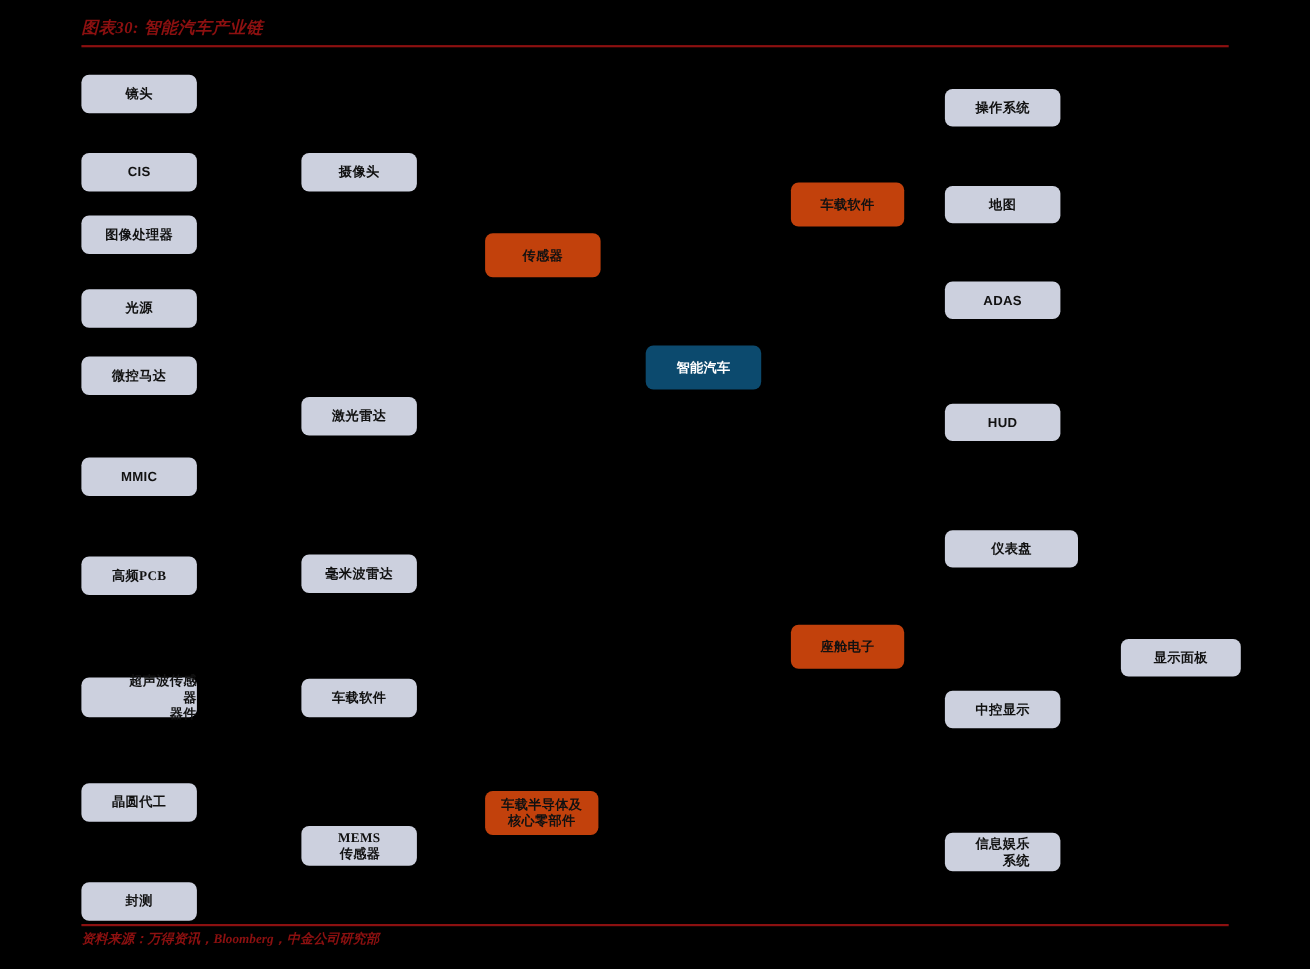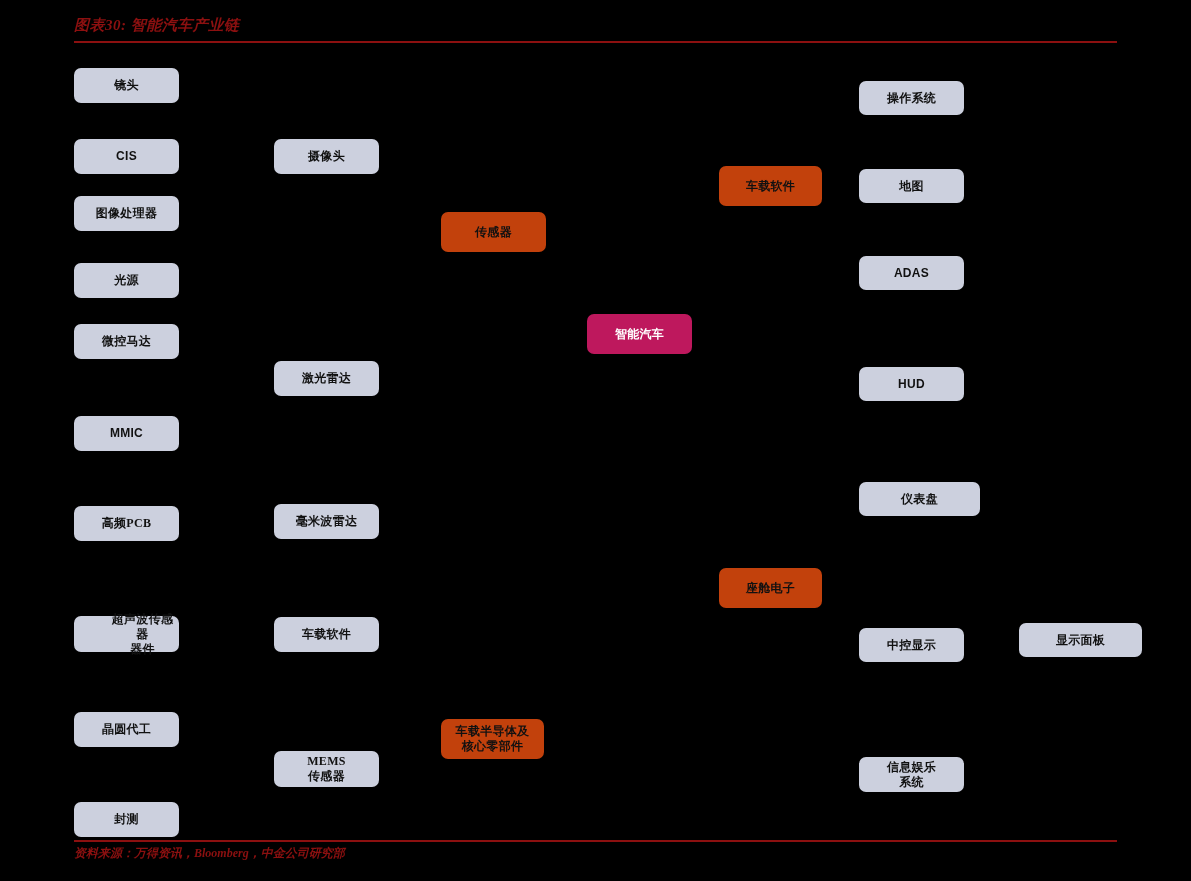--- a/index.html
+++ b/index.html
@@ -77,28 +77,29 @@
     line-height: 1.25;
     font-size: 12px;
     font-weight: bold;
     white-space: pre-line;
     letter-spacing: 0.3px;
   }
   .node.gray {
     background: #ccd0de;
     color: #111111;
     font-family: "Liberation Serif", "DejaVu Serif", serif;
+    text-align: right;
   }
   .node.peach {
     background: #c2410c;
     color: #111111;
     font-family: "Liberation Serif", "DejaVu Serif", serif;
   }
   .node.maroon {
-    background: #be185d;
+    background: #0c4a6e;
     color: #ffffff;
     font-family: "Liberation Serif", "DejaVu Serif", serif;
   }
   
   .node.latin {
     font-family: "Liberation Sans", "DejaVu Sans", sans-serif;
   }
 </style>
 </head>
 <body>
@@ -134,20 +135,20 @@
       <div class="node peach" style="left: 719px; top: 166px; width: 103px; height: 40px;">车载软件</div>
       <div class="node peach" style="left: 719px; top: 568px; width: 103px; height: 40px;">座舱电子</div>
       <div class="node gray" style="left: 859px; top: 81px; width: 105px; height: 34px;">操作系统</div>
       <div class="node gray" style="left: 859px; top: 169px; width: 105px; height: 34px;">地图</div>
       <div class="node gray latin" style="left: 859px; top: 256px; width: 105px; height: 34px;">ADAS</div>
       <div class="node gray latin" style="left: 859px; top: 367px; width: 105px; height: 34px;">HUD</div>
       <div class="node gray" style="left: 859px; top: 482px; width: 121px; height: 34px;">仪表盘</div>
       <div class="node gray" style="left: 859px; top: 628px; width: 105px; height: 34px;">中控显示</div>
       <div class="node gray" style="left: 859px; top: 757px; width: 105px; height: 35px;">信息娱乐
 系统</div>
-      <div class="node gray" style="left: 1019px; top: 581px; width: 123px; height: 34px; margin-top: 42px;">显示面板</div>
+      <div class="node gray" style="left: 1019px; top: 581px; width: 109px; height: 34px;">显示面板</div>
     </div>
 
   <div class="footer-rule"></div>
 
   <div class="source-note">资料来源：万得资讯，Bloomberg，中金公司研究部</div>
 
 </div>
 
 </body></html>

